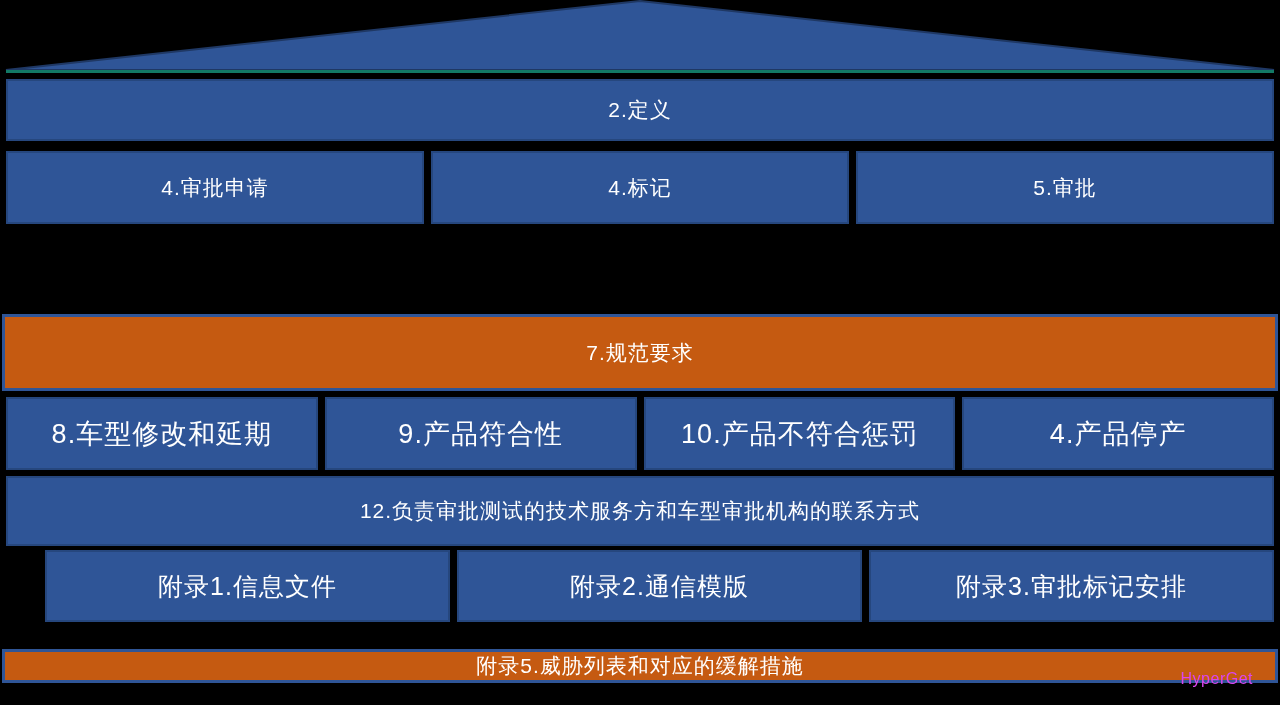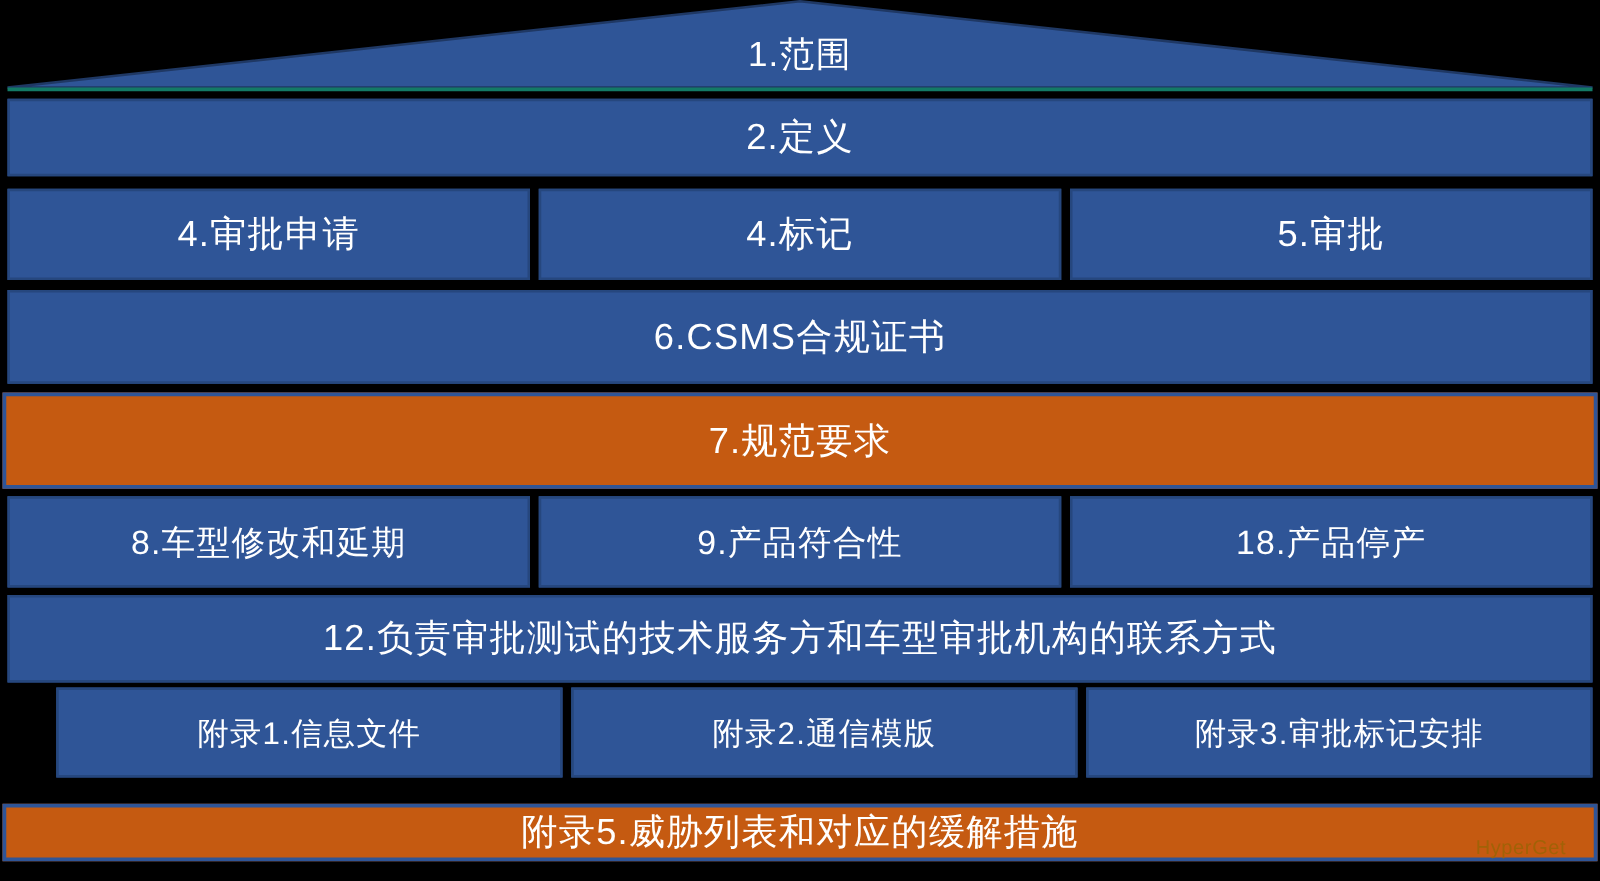--- a/index.html
+++ b/index.html
@@ -46,21 +46,21 @@
     gap: 7px;
   }
   .block {
     flex: 1;
     background: #2F5597;
     border: 2px solid #26477E;
     box-sizing: border-box;
     display: flex;
     align-items: center;
     justify-content: center;
-    font-size: 29px;
+    font-size: 21px;
     letter-spacing: 1px;
     white-space: nowrap;
     overflow: hidden;
   }
   .row.orange-row {
     left: 2px; right: 2px;
   }
   .block.orange {
     background: #C55A11;
     border: 3px solid #2F5597;
@@ -78,75 +78,72 @@
   #row-annex  .block { font-size: 25px; }
   #row-annex5      { top: 628px; height: 76px; align-items: center; }
 
   
   #watermark {
     position: absolute;
     top: 670px;
     right: 27px;
     font-size: 16px;
     letter-spacing: 0.5px;
-    color: #a16207;
+    color: #d946ef;
   }
 </style>
 </head>
 <body>
 
 <div id="stage">
 
   <div id="roof">
     <svg width="1280" height="73" viewBox="0 0 1280 73">
       <polygon points="640,1 1274,70 6,70" fill="#2F5597" stroke="#1F3864" stroke-width="2"></polygon>
     </svg>
     <div id="roof-baseline"></div>
-    <div id="roof-label">1.范围</div>
   </div>
 
   <div class="row" id="row-definitions">
     <div class="block">
       <span>2.定义</span>
     </div>
   </div>
 
   <div class="row" id="row-345">
     <div class="block">
       <span>4.审批申请</span>
     </div>
     <div class="block">
       <span>4.标记</span>
     </div>
     <div class="block">
       <span>5.审批</span>
     </div>
   </div>
 
-  <div class="row" id="row-csms">
-    <div class="block">
-      <span>6.CSMS合规证书</span>
-    </div>
-  </div>
 
   <div class="row orange-row" id="row-spec">
     <div class="block orange">
       <span>7.规范要求</span>
     </div>
   </div>
 
   <div class="row" id="row-8-11">
     <div class="block">
       <span>8.车型修改和延期</span>
     </div>
     <div class="block">
       <span>9.产品符合性</span>
     </div>
     <div class="block">
-      <span>18.产品停产</span>
+      <span>10.产品不符合惩罚</span>
+    </div>
+    <div class="block">
+      <span>4.产品停产</span>
     </div>
   </div>
 
   <div class="row" id="row-contact">
     <div class="block">
       <span>12.负责审批测试的技术服务方和车型审批机构的联系方式</span>
     </div>
   </div>
 
   <div class="row" id="row-annex">

